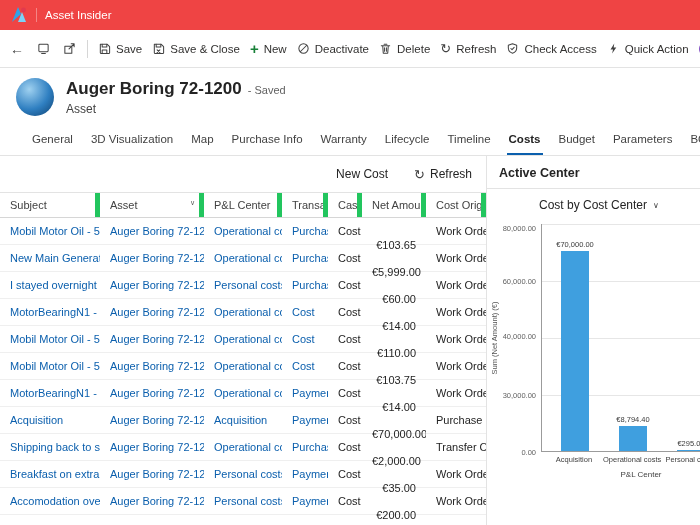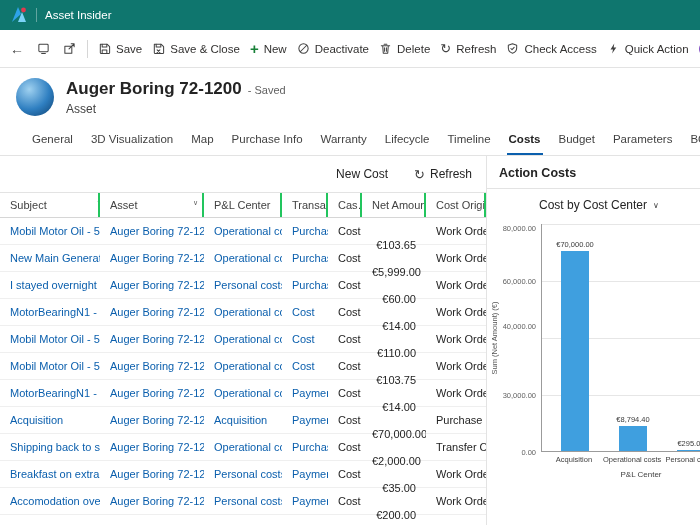--- a/index.html
+++ b/index.html
@@ -3,21 +3,21 @@
 <meta charset="utf-8">
 <style>
   * { box-sizing: border-box; margin: 0; padding: 0; }
   html,body { width:700px; height:525px; overflow:hidden; }
   body { font-family:"Liberation Sans", sans-serif; background:#fff; color:#242424; }
   button { background:none; border:none; font:inherit; cursor:pointer; color:inherit; }
 
   .app { width:700px; height:525px; display:flex; flex-direction:column; overflow:hidden; background:#fff; }
 
   
-  .appbar { height:30px; flex:0 0 auto; background:#0f766e; display:flex; align-items:center; padding:0 10px; gap:8px; }
+  .appbar { height:30px; flex:0 0 auto; background:#ef4444; display:flex; align-items:center; padding:0 10px; gap:8px; }
   .logo { width:18px; height:18px; flex:0 0 auto; }
   .appbar-vsep { width:1px; height:14px; background:rgba(255,255,255,.35); }
   .app-title { color:#fff; font-size:11.5px; }
 
   
   .cmdbar { height:38px; flex:0 0 auto; border-bottom:1px solid #e3e3e3; display:flex; align-items:center; padding:0 4px; white-space:nowrap; overflow:hidden; }
   .icon-btn { width:26px; height:28px; display:flex; align-items:center; justify-content:center; color:#424242; font-size:14px; border-radius:3px; flex:0 0 auto; }
   .cmd { display:flex; align-items:center; gap:5px; padding:5px 4px; margin:0 1px; font-size:11.5px; color:#323130; border-radius:3px; flex:0 0 auto; }
   .cmd svg, .icon-btn svg { stroke:#424242; fill:none; stroke-width:1.1; stroke-linecap:round; stroke-linejoin:round; }
   .sep { width:1px; height:18px; background:#d6d6d6; margin:0 5px; flex:0 0 auto; }
@@ -40,21 +40,21 @@
   .tab.active { font-weight:700; color:#242424; border-bottom-color:#0b5fad; }
 
   
   .content { flex:1; min-height:0; display:flex; }
 
   
   .grid-panel { width:486px; flex:0 0 auto; display:flex; flex-direction:column; overflow:hidden; }
   .grid-toolbar { height:36px; flex:0 0 auto; display:flex; align-items:center; justify-content:flex-end; gap:26px; padding:0 14px; }
   .tool-btn { font-size:12px; color:#242424; display:flex; align-items:center; gap:5px; }
   .grid-head { display:flex; flex:0 0 auto; border-top:1px solid #e3e3e3; border-bottom:1px solid #d6d6d6; }
-  .hcell { display:flex; align-items:flex-start; justify-content:space-between; padding:6px 4px 6px 10px; font-size:11px; color:#424242; border-right:2px solid #22c55e; overflow:hidden; white-space:nowrap;gap:48px; }
+  .hcell { display:flex; align-items:flex-start; justify-content:space-between; padding:6px 4px 6px 10px; font-size:11px; color:#424242; border-right:5px solid #22c55e; overflow:hidden; white-space:nowrap;gap:48px; }
   .chev { font-size:7px; color:#616161; margin-left:2px; flex:0 0 auto; }
   .view-chev { font-size:8px; color:#424242; }
   .c0{width:100px;} .c1{width:104px;} .c2{width:78px;} .c3{width:46px;} .c4{width:34px;} .c5{width:64px;} .c6{width:60px;}
   .grid-body { flex:1; overflow:hidden; }
   .grow { display:flex; height:27px; align-items:center; border-bottom:1px solid #efefef; }
   .cell { padding:0 4px 0 10px; font-size:11px; color:#242424; white-space:nowrap; overflow:hidden; }
   .cell.link { color:#0b5fad; }
   .cell.num { text-align:right; padding-right:10px;margin-top:28px; }
 
   
@@ -325,33 +325,33 @@
             <div class="cell c2 link">Personal costs.</div>
             <div class="cell c3 link">Payment</div>
             <div class="cell c4">Cost</div>
             <div class="cell c5 num">€200.00</div>
             <div class="cell c6">Work Order</div>
           </div>
         </div>
     </section>
 
     <section class="chart-panel">
-      <div class="chart-title">Action Costs</div>
+      <div class="chart-title">Active Center</div>
       <div class="view-selector">
         <span>Cost by Cost Center</span>
         <span class="view-chev">∨</span>
       </div>
       <div class="chart-area">
         <div class="ytitle">
             <span>Sum (Net Amount) (€)</span>
           </div>
         <div class="yticks">
             <span class="ytick" style="top: 4px;">80,000.00</span>
             <span class="ytick" style="top: 57px;">60,000.00</span>
-            <span class="ytick" style="top: 102px;">40,000.00</span>
+            <span class="ytick" style="top: 112px;">40,000.00</span>
             <span class="ytick" style="top: 171px;">30,000.00</span>
             <span class="ytick" style="top: 228px;">0.00</span>
           </div>
         <div class="plotcol">
           <div class="plot">
             <div>
                 <div class="gridline" style="top: 0px;"></div>
                 <div class="gridline" style="top: 57px;"></div>
                 <div class="gridline" style="top: 114px;"></div>
                 <div class="gridline" style="top: 171px;"></div>

